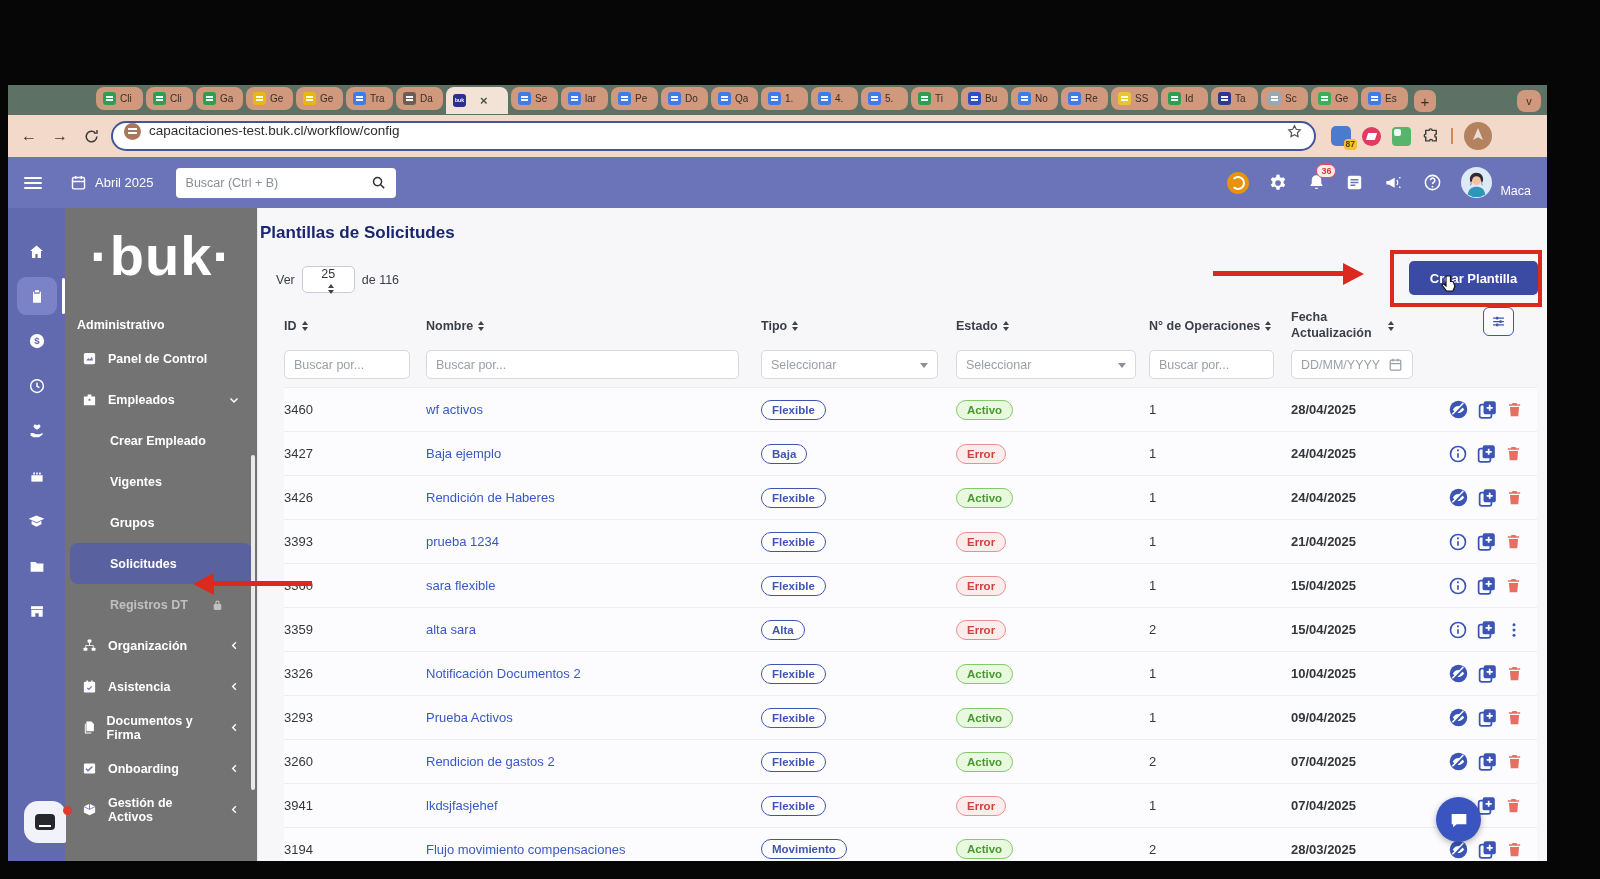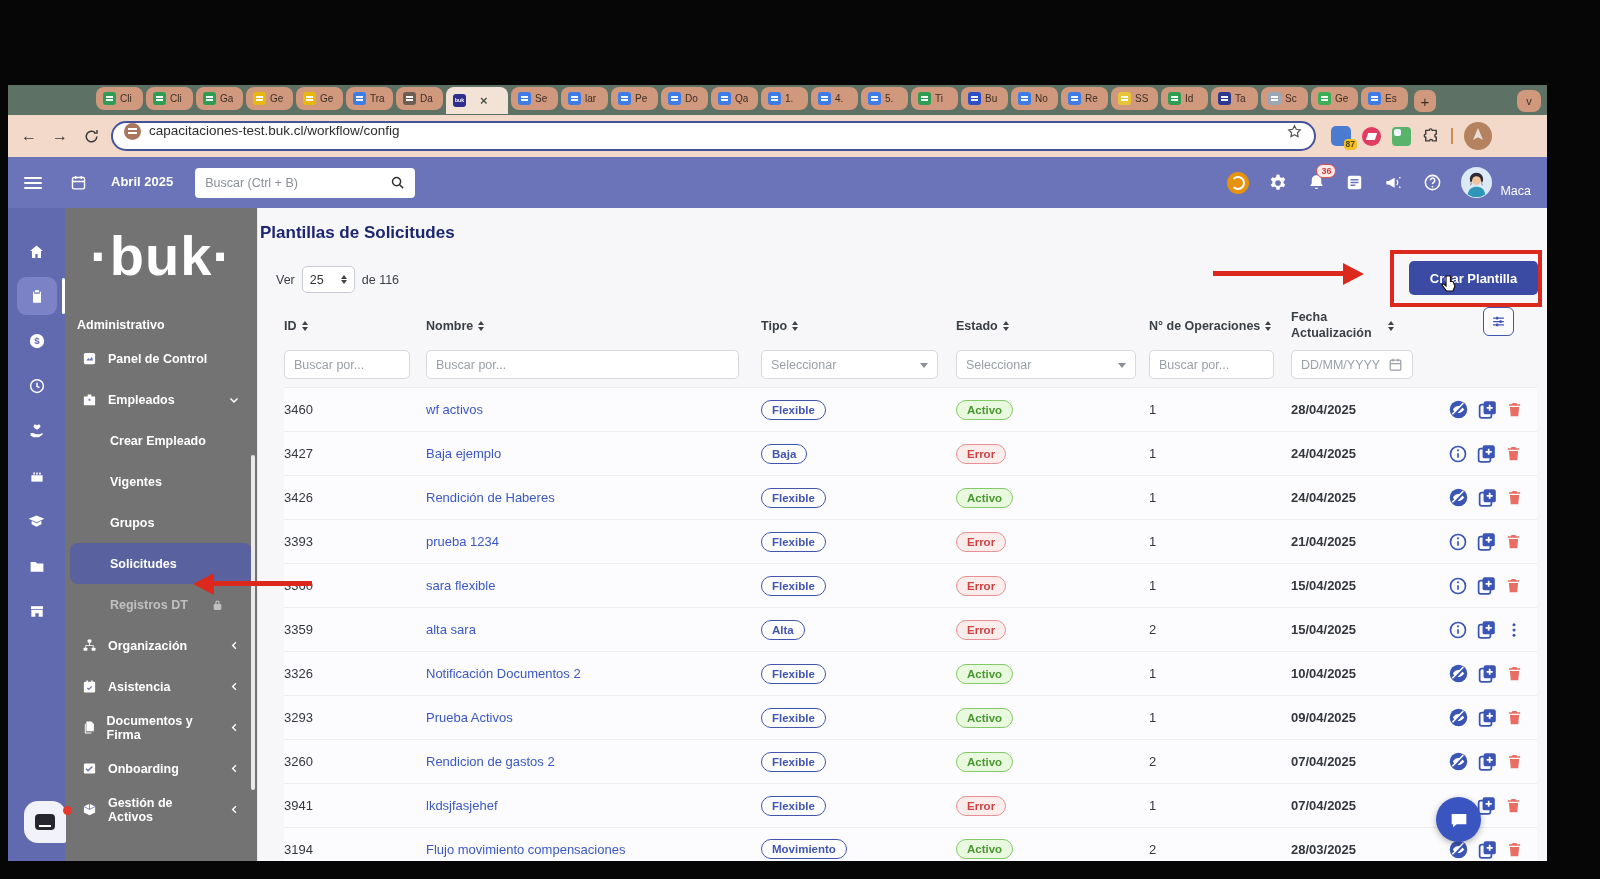--- a/index.html
+++ b/index.html
@@ -44,21 +44,21 @@
   .ext-green::after { content:""; position:absolute; left:2px; top:2px; width:7px; height:7px; background:#eef6ff; border-radius:2px; }
   .ext-sep { width:2px; height:16px; background:#d08a5f; }
   .chrome-avatar { width:28px; height:28px; border-radius:50%; background:#b5825f; position:relative; }
   .chrome-avatar::after { content:""; position:absolute; left:9px; top:6px; width:10px; height:15px;
                background:#e8ded8; clip-path:polygon(50% 0,100% 80%,50% 62%,0 80%); }
 
   
   .appnav { height:51px; background:#6b73b9; display:flex; align-items:center; padding:0 16px; gap:14px; }
   .hamburger { width:18px; height:12px; display:flex; flex-direction:column; justify-content:space-between; }
   .hamburger i { height:2px; background:#fff; border-radius:1px; }
-  .nav-date { display:flex; gap:24px; color:#fff; font-size:13px; font-weight:bold; margin-left:14px; }
+  .nav-date { display:flex; align-items:center; gap:8px; color:#fff; font-size:13px; font-weight:normal; margin-left:14px; }
   .nav-search { width:220px; height:30px; background:#fff; border-radius:4px; display:flex; align-items:center;
                 padding:0 10px; margin-left:8px; }
   .nav-search input { border:none; outline:none; flex:1; font-size:12.5px; color:#333;
                 font-family:"Liberation Sans",sans-serif; }
   .nav-search input::placeholder { color:#8a8f98; }
   .nav-right { margin-left:auto; display:flex; align-items:center; gap:19px; }
   .rec-btn { width:22px; height:22px; border-radius:50%; background:#e8930e; display:flex; align-items:center; justify-content:center; }
   .rec-btn::after { content:""; width:10px; height:10px; border:2.2px solid #fff; border-radius:50%; border-left-color:transparent; display:block; }
   .bell-wrap { position:relative; }
   .nav-badge { position:absolute; top:-9px; left:9px; background:#fdeaea; border:1.5px solid #e05252; color:#d43c3c;
@@ -84,21 +84,21 @@
   .side-item.locked svg { opacity:.55; }
   .si-icon { width:17px; display:flex; }
   .si-chev { margin-left:auto; display:flex; }
   .si-lock { margin-left:14px; display:flex; }
   .side-scrollbar { position:absolute; right:2px; top:247px; width:4px; height:335px; background:rgba(255,255,255,.85); border-radius:2px; }
 
   .main { flex:1; position:relative; overflow:hidden; background:#f7f7fa; border-left:1px solid #e8e8ee; }
   .page-title { position:absolute; left:2px; top:15px; font-size:17px; font-weight:bold; color:#1b2670; }
   .pager { position:absolute; left:18px; top:58px; display:flex; align-items:center; gap:7px; font-size:12.5px; color:#3a3f46; }
   .pager-select { width:53px; height:27px; border:1px solid #c8ccd4; border-radius:5px; background:#fff;
-                  display:flex; align-items:center; padding:0 7px; justify-content:space-between; font-size:12.5px; color:#333; }
+                  display:flex; align-items:center; padding:0 7px; justify-content:space-between; font-size:12.5px; color:#333;flex-direction:column; }
   .create-btn { position:absolute; right:9px; top:53px; width:129px; height:34px; background:#3b4aa2; color:#fff;
                 border:none; border-radius:5px; font-size:13px; font-weight:bold; font-family:"Liberation Sans",sans-serif; }
   .filter-btn { position:absolute; left:1225px; top:99px; width:31px; height:29px; border:1px solid #4054b2;
                 border-radius:6px; background:#fbfbfd; display:flex; align-items:center; justify-content:center; }
 
   .table { position:absolute; left:26px; right:10px; top:96px; }
   .tgrid { display:grid; grid-template-columns:142px 335px 195px 193px 142px 157px 1fr; align-items:center; }
   .thead { min-height:44px; }
   .th { font-size:12.5px; font-weight:bold; color:#3a3f46; display:flex; align-items:center; }
   .th-wrap { max-width:92px; line-height:1.25; }

